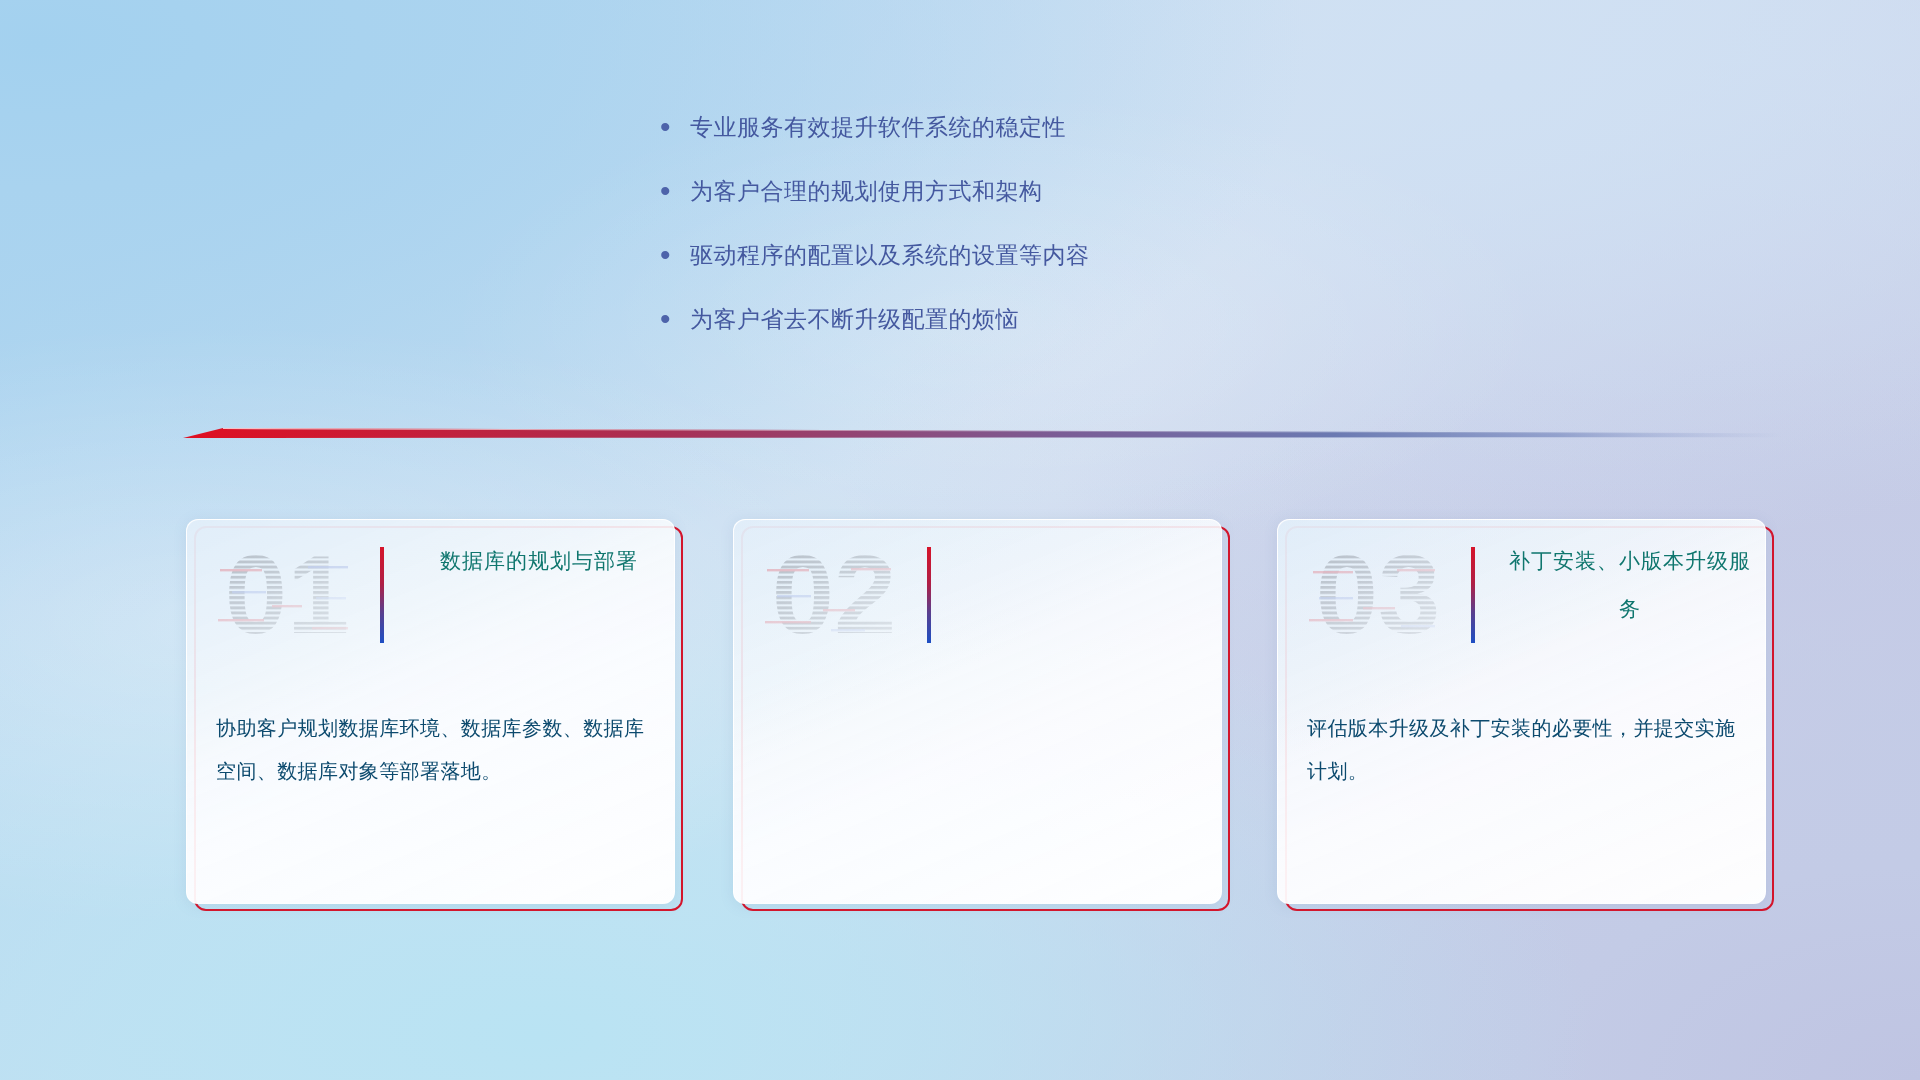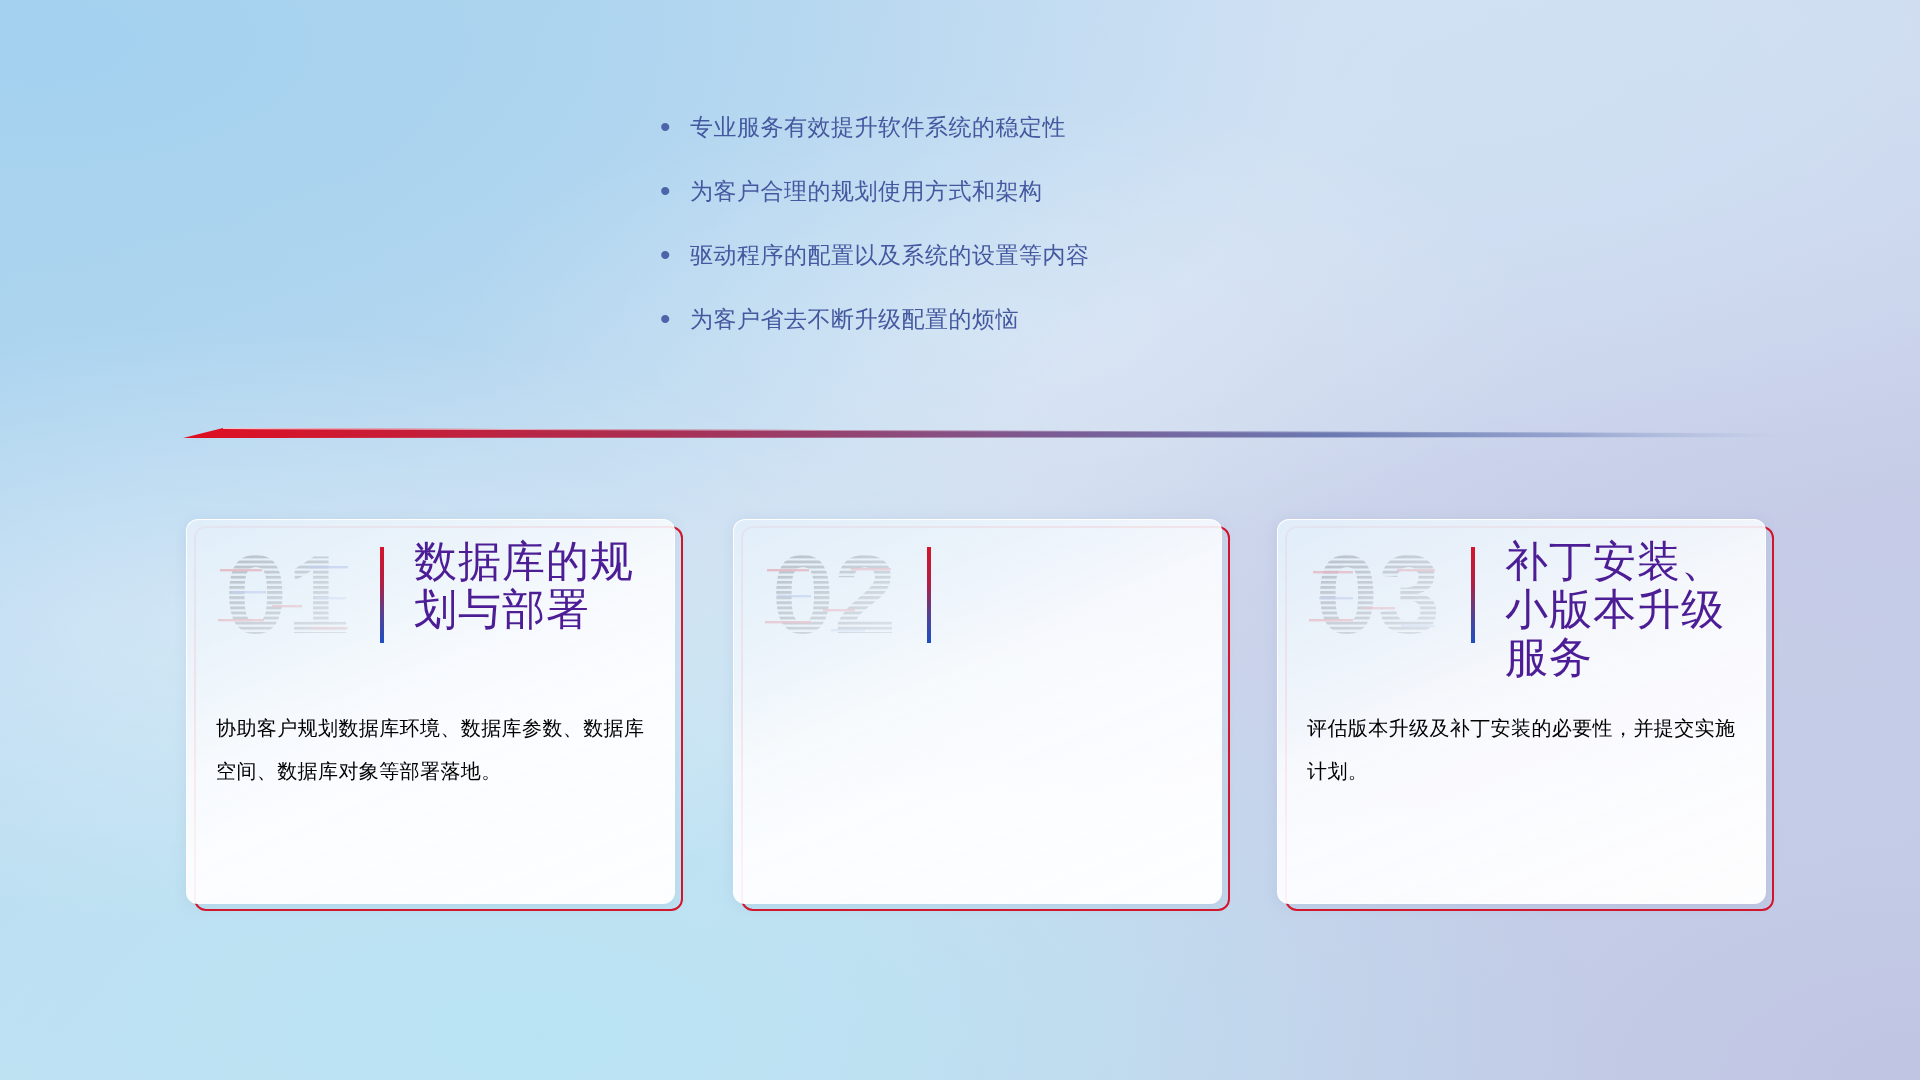--- a/index.html
+++ b/index.html
@@ -47,24 +47,24 @@
                  rgba(253,253,255,.94) 58%, rgba(255,255,255,.97) 100%);
       border:1px solid rgba(255,255,255,.85);
       box-shadow:0 2px 14px rgba(90,120,170,.13);}
   .card .panel::after{content:"";position:absolute;inset:0;border-radius:12px;
       background:linear-gradient(155deg, rgba(196,222,244,.35) 0%, rgba(255,255,255,0) 42%);}
 
   .head{position:absolute;left:0;top:0;width:489px;height:150px;}
   .bignum{position:absolute;left:26px;top:16px;width:150px;height:120px;}
   .vbar{position:absolute;left:194px;top:28px;width:4px;height:96px;
       background:linear-gradient(to bottom,#d6142a 0%,#b01f45 38%,#5a3f8e 68%,#1d4fc4 100%);}
-  .ctitle{position:absolute;left:228px;top:18px;width:250px;color:#4c1d95;
-      font-size:43px;line-height:48px;letter-spacing:1px;font-weight:400;
-      font-family:"Liberation Sans","DejaVu Sans",sans-serif;}
-  .cbody{position:absolute;left:30px;top:188px;width:432px;color:#000000;
+  .ctitle{position:absolute;left:228px;top:18px;width:250px;color:#0f766e;
+      font-size:21px;line-height:48px;letter-spacing:1px;font-weight:400;
+      font-family:"Liberation Sans","DejaVu Sans",sans-serif;text-align:center;}
+  .cbody{position:absolute;left:30px;top:188px;width:432px;color:#0c4a6e;
       font-size:20px;line-height:43px;letter-spacing:.4px;font-weight:400;
       font-family:"Liberation Sans","DejaVu Sans",sans-serif;}
 </style>
 </head>
 <body>
 
 <div id="bg"></div>
 <div id="bg2"></div>
 
 <div id="wrap">

